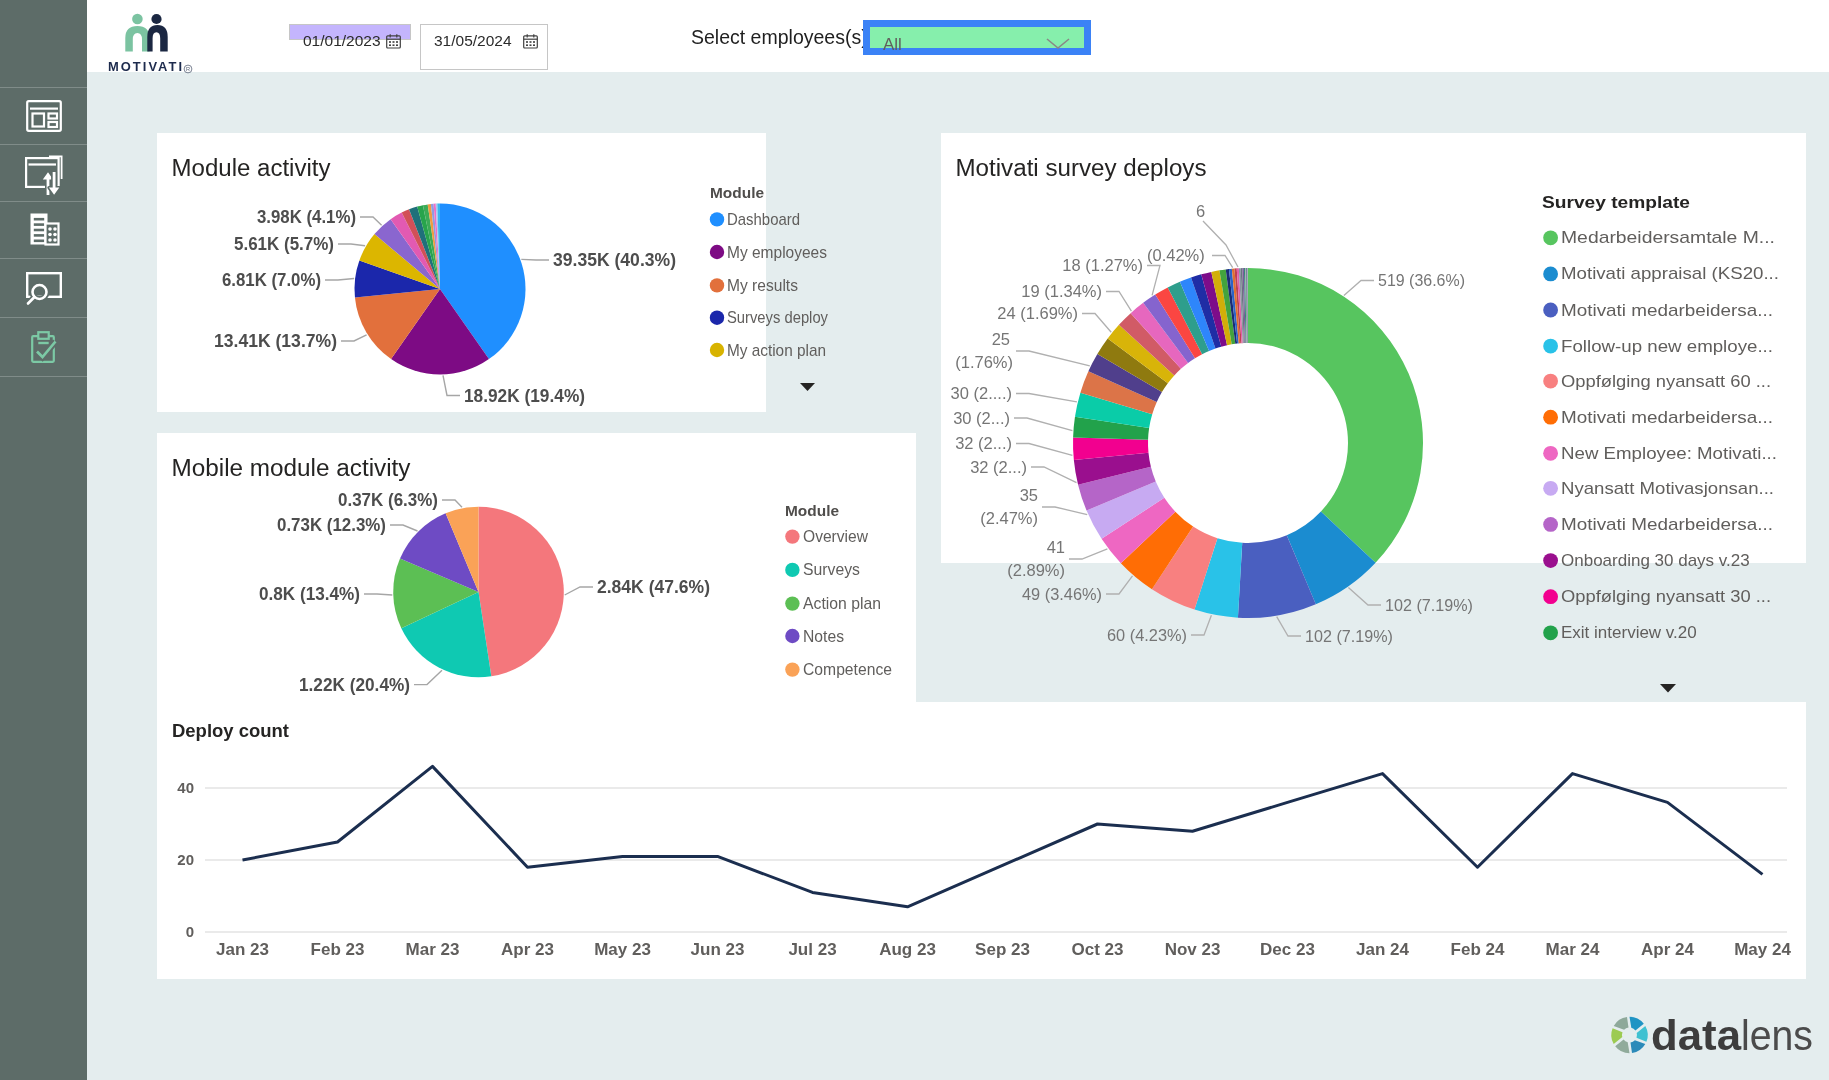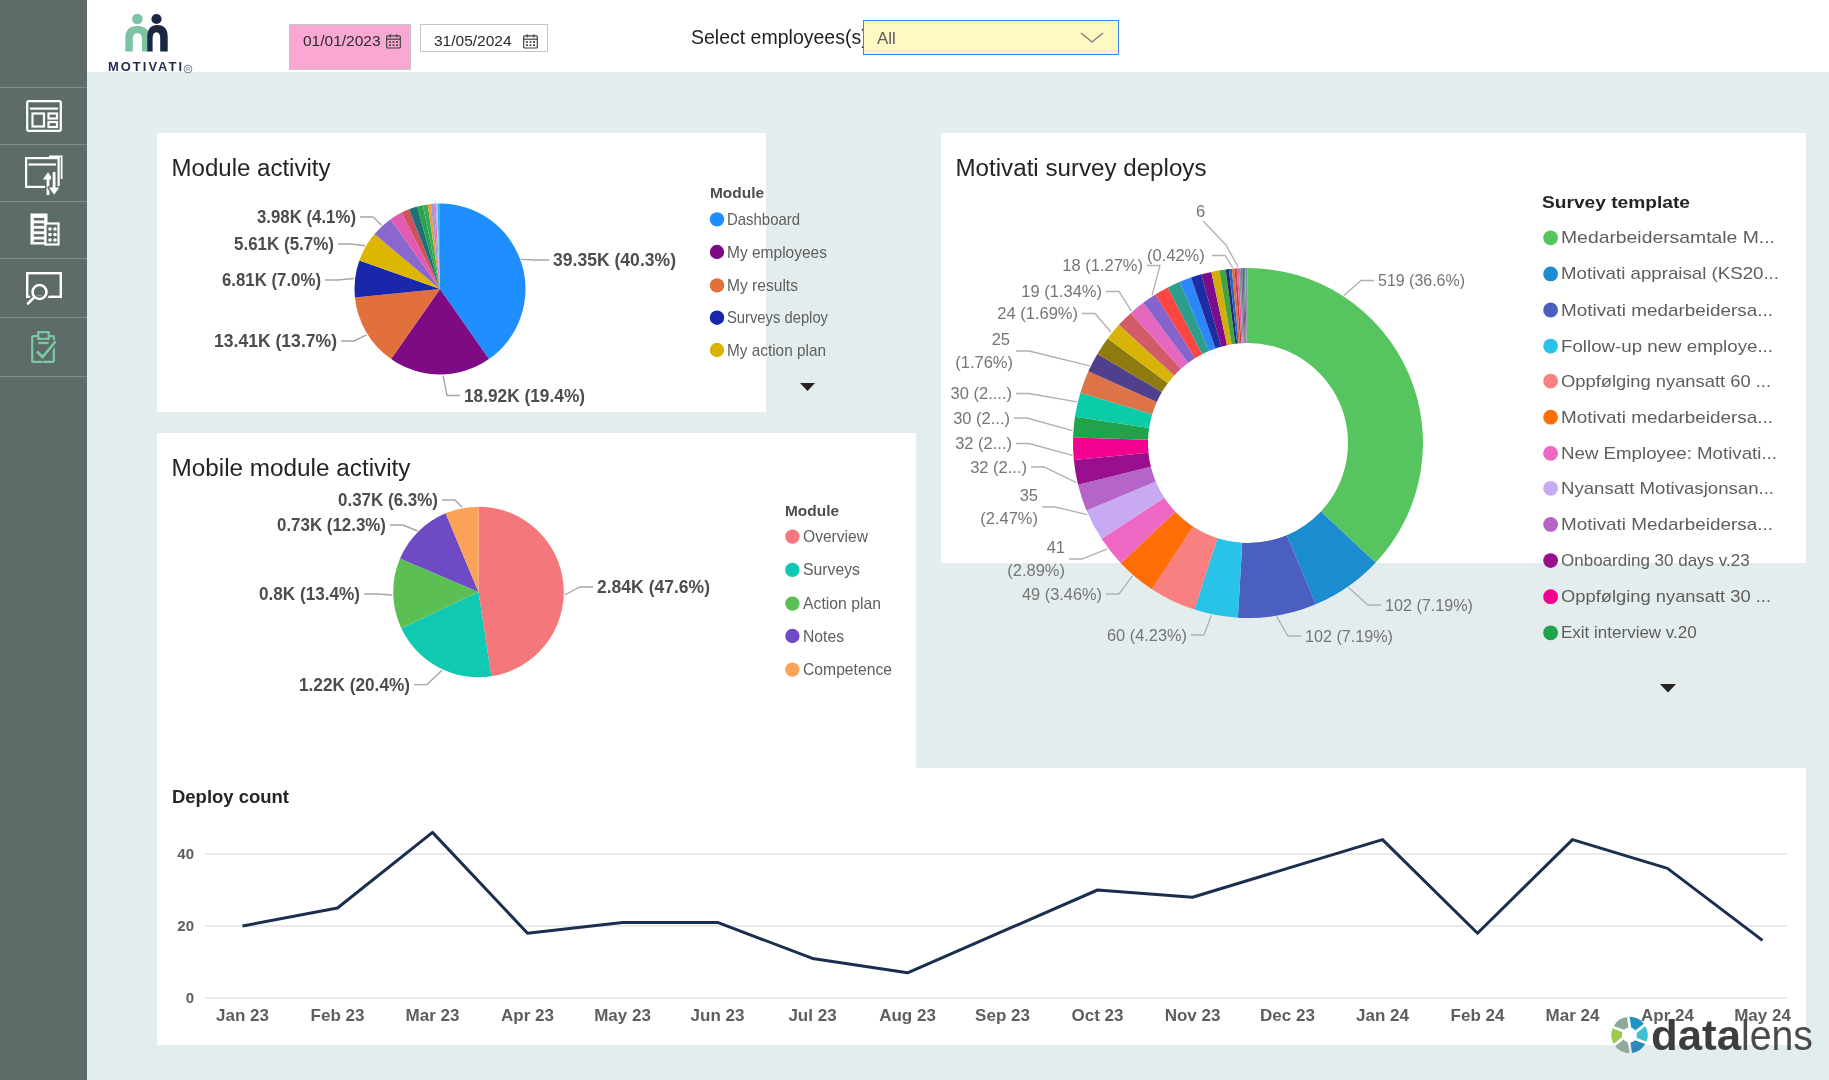--- a/index.html
+++ b/index.html
@@ -82,60 +82,60 @@
 <path d="M20.3,43.5 V30 Q20.3,18 32.4,18 Q44.5,18 44.5,30 V43.5 H37 V31.5 Q37,25 32.4,25 Q27.8,25 27.8,31.5 V43.5 Z"></path>
 </g>
 <g fill="#1b2742">
 <circle cx="51.5" cy="11" r="5.1"></circle>
 <path d="M42.3,43.5 V29 Q42.3,17 52.5,17 Q62.7,17 62.7,29 V43.5 H55.2 V30.5 Q55.2,24.2 51.4,24.2 Q47.6,24.2 47.6,30.5 V43.5 Z"></path>
 </g>
 <text x="3" y="63" font-size="13.5" font-weight="bold" fill="#1d2b4d" letter-spacing="2.1" textLength="76" lengthAdjust="spacingAndGlyphs">MOTIVATI</text>
 <circle cx="83" cy="61" r="3.9" fill="none" stroke="#5a6578" stroke-width="0.8"></circle>
 <text x="80.9" y="63.4" font-size="5.6" fill="#5a6578">R</text>
 </svg>
-<div class="abs" style="left:289px;top:24px;width:122px;height:46px;background:#f9a8d4;border:1px solid #c6c6c6">
+<div class="abs" style="left:289px;top:24px;width:122px;height:16px;background:#c4b5fd;border:1px solid #c6c6c6">
 <span style="position:absolute;left:13px;top:7px;font-size:15.5px;color:#2b2b2b">01/01/2023</span>
     <svg width="15" height="15" viewBox="0 0 15 15" style="position:absolute;top:9px;right:9px">
 <g fill="none" stroke="#404040" stroke-width="1.2">
 <rect x="0.7" y="1.8" width="13.6" height="12.2" rx="1"></rect>
 <line x1="4.2" y1="0.2" x2="4.2" y2="3.4"></line>
 <line x1="10.8" y1="0.2" x2="10.8" y2="3.4"></line>
 <line x1="0.7" y1="5.2" x2="14.3" y2="5.2"></line>
 </g>
 <g fill="#404040">
 <rect x="3" y="7.2" width="2" height="1.6"></rect>
         <rect x="6.5" y="7.2" width="2" height="1.6"></rect>
         <rect x="10" y="7.2" width="2" height="1.6"></rect>
 <rect x="3" y="10.4" width="2" height="1.6"></rect>
         <rect x="6.5" y="10.4" width="2" height="1.6"></rect>
         <rect x="10" y="10.4" width="2" height="1.6"></rect>
 </g>
     </svg>
   </div>
-<div class="abs" style="left:420px;top:24px;width:128px;height:28px;background:#fff;border:1px solid #c6c6c6">
+<div class="abs" style="left:420px;top:24px;width:128px;height:46px;background:#fff;border:1px solid #c6c6c6">
 <span style="position:absolute;left:13px;top:7px;font-size:15.5px;color:#2b2b2b">31/05/2024</span>
     <svg width="15" height="15" viewBox="0 0 15 15" style="position:absolute;top:9px;right:9px">
 <g fill="none" stroke="#404040" stroke-width="1.2">
 <rect x="0.7" y="1.8" width="13.6" height="12.2" rx="1"></rect>
 <line x1="4.2" y1="0.2" x2="4.2" y2="3.4"></line>
 <line x1="10.8" y1="0.2" x2="10.8" y2="3.4"></line>
 <line x1="0.7" y1="5.2" x2="14.3" y2="5.2"></line>
 </g>
 <g fill="#404040">
 <rect x="3" y="7.2" width="2" height="1.6"></rect>
         <rect x="6.5" y="7.2" width="2" height="1.6"></rect>
         <rect x="10" y="7.2" width="2" height="1.6"></rect>
 <rect x="3" y="10.4" width="2" height="1.6"></rect>
         <rect x="6.5" y="10.4" width="2" height="1.6"></rect>
         <rect x="10" y="10.4" width="2" height="1.6"></rect>
 </g>
     </svg>
   </div>
 <div class="abs" style="left:691px;top:26px;font-size:19.5px;color:#1f1f1f">Select employees(s)</div>
-<div class="abs" style="left:863px;top:20px;width:256px;height:35px;background:#fef9c3;border:1px solid #3b82f6">
+<div class="abs" style="left:863px;top:20px;width:228px;height:35px;background:#86efac;border:7px solid #3b82f6">
 <span style="position:absolute;left:13px;top:8px;font-size:17px;color:#605e5c">All</span>
 <svg width="24" height="12" viewBox="0 0 24 12" style="position:absolute;right:14px;top:11px">
 <polyline points="1,1 12,10 23,1" fill="none" stroke="#8a8886" stroke-width="1.6"></polyline>
     </svg>
   </div>
 <div class="card" style="left:157px;top:133px;width:609px;height:279px">
 <svg width="759" height="279" viewBox="0 0 759 279">
 <text x="14.5" y="43" font-size="23" fill="#252423" textLength="159" lengthAdjust="spacingAndGlyphs">Module activity</text>
 <path d="M283.0,156.0 L283.00,70.50 A85.5,85.5 0 0 1 331.94,226.11 Z" fill="#1f8fff"></path>
 <path d="M283.0,156.0 L331.94,226.11 A85.5,85.5 0 0 1 234.06,226.11 Z" fill="#7d0b84"></path>
@@ -307,21 +307,21 @@
 <circle cx="609.6" cy="391.4" r="7.4" fill="#b565c8"></circle>
 <text x="620" y="396.9" font-size="17" fill="#605e5c" textLength="212" lengthAdjust="spacingAndGlyphs">Motivati Medarbeidersa...</text>
 <circle cx="609.6" cy="427.6" r="7.4" fill="#9a0f8e"></circle>
 <text x="620" y="433.1" font-size="17" fill="#605e5c">Onboarding 30 days v.23</text>
 <circle cx="609.6" cy="463.7" r="7.4" fill="#f2008f"></circle>
 <text x="620" y="469.2" font-size="17" fill="#605e5c" textLength="210" lengthAdjust="spacingAndGlyphs">Oppfølging nyansatt 30 ...</text>
 <circle cx="609.6" cy="499.8" r="7.4" fill="#22a24b"></circle>
 <text x="620" y="505.3" font-size="17" fill="#605e5c">Exit interview v.20</text>
 <path d="M719,551 h16 l-8,8.5 Z" fill="#252423"></path>
 </svg></div>
-<div class="card" style="left:157px;top:768px;width:1649px;height:277px">
+<div class="card" style="left:157px;top:702px;width:1649px;height:277px">
 <svg width="1649" height="277" viewBox="0 0 1649 277">
 <text x="15" y="35" font-size="19" font-weight="bold" fill="#252423" textLength="117" lengthAdjust="spacingAndGlyphs">Deploy count</text>
 <line x1="48" y1="86" x2="1630" y2="86" stroke="#e3e3e3" stroke-width="1.4"></line>
 <text x="37" y="91" font-size="15" font-weight="bold" fill="#605e5c" text-anchor="end">40</text>
 <line x1="48" y1="158" x2="1630" y2="158" stroke="#e3e3e3" stroke-width="1.4"></line>
 <text x="37" y="163" font-size="15" font-weight="bold" fill="#605e5c" text-anchor="end">20</text>
 <line x1="48" y1="230" x2="1630" y2="230" stroke="#e3e3e3" stroke-width="1.4"></line>
 <text x="37" y="235" font-size="15" font-weight="bold" fill="#605e5c" text-anchor="end">0</text>
 <polyline points="85.5,158.0 180.5,140.0 275.5,64.4 370.5,165.2 465.5,154.4 560.5,154.4 655.5,190.4 750.5,204.8 845.5,163.4 940.5,122.0 1035.5,129.2 1130.5,100.4 1225.5,71.6 1320.5,165.2 1415.5,71.6 1510.5,100.4 1605.5,172.4" fill="none" stroke="#1b2e4f" stroke-width="3" stroke-linejoin="round"></polyline>
 <text x="85.5" y="253" font-size="17" font-weight="bold" fill="#605e5c" text-anchor="middle">Jan 23</text>

